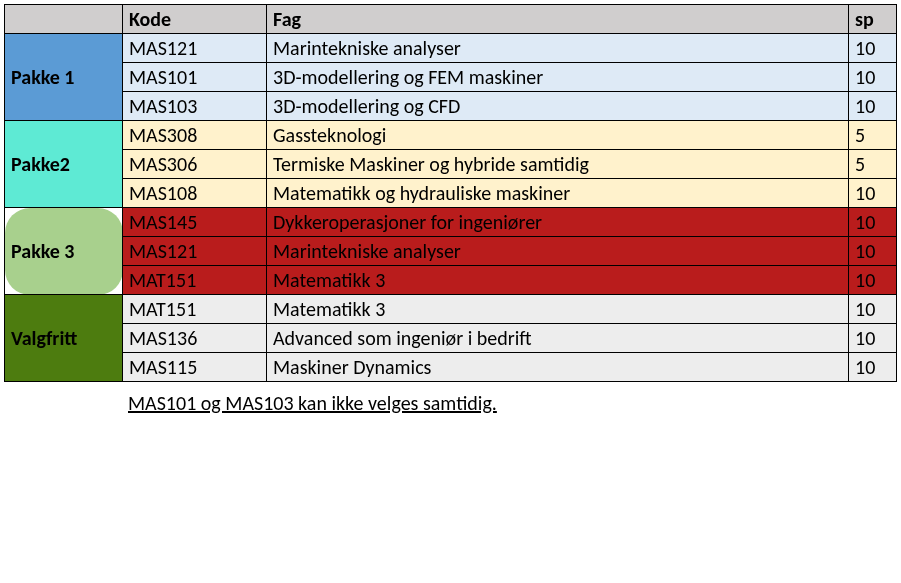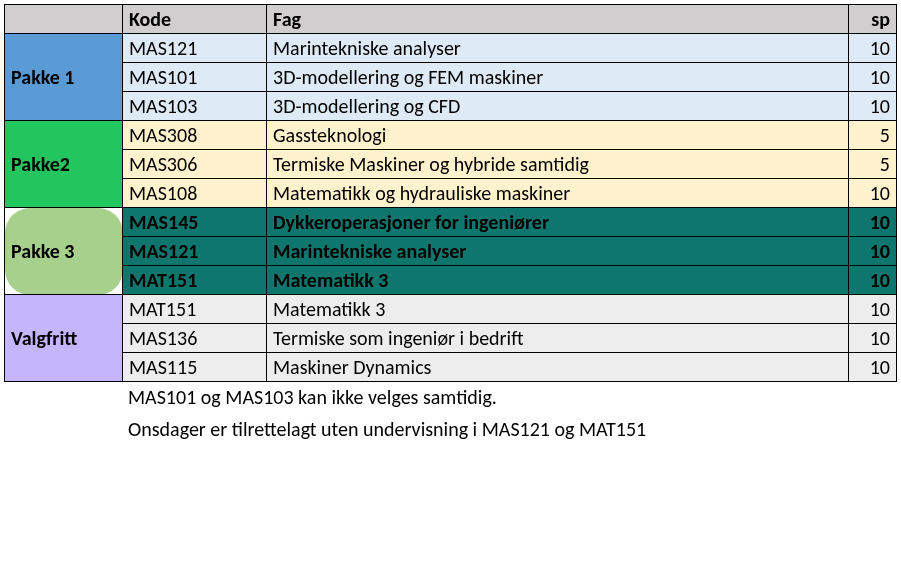--- a/index.html
+++ b/index.html
@@ -19,46 +19,48 @@
       padding: 2px 6px;
       text-align: left;
       vertical-align: middle;
       height: 20px;
     }
     th {
       background: #d0cece;
       font-weight: bold;
     }
     th.sp, td.sp {
-      text-align: right;
+      text-align: left;
       width: 48px;
     }
     th.corner {
       width: 118px;
     }
     th.kode {
       width: 144px;
     }
     td.pakke-label {
       font-weight: bold;
       vertical-align: middle;
       width: 118px;
     }
     
     .bg-blue-label   { background: #5b9bd5; }
     .bg-blue-row     { background: #deeaf6; }
-    .bg-yellow-label { background: #22c55e; }
+    .bg-yellow-label { background: #5eead4; }
     .bg-yellow-row   { background: #fff2cc; }
     .bg-green-label  { background: #a8d08d; border-radius: 25px; }
-    .bg-green-row    { background: #0f766e; font-weight: bold; }
-    .bg-grey-label   { background: #c4b5fd; }
+    .bg-green-row    { background: #b91c1c; }
+    .bg-grey-label   { background: #4d7c0f; }
     .bg-grey-row     { background: #ededed; }
     .notes {
       margin-left: 124px;
+      margin-top: 6px;
       line-height: 1.5;
+      text-decoration: underline;
     }
     .notes div { margin-bottom: 2px; }
   </style>
 </head>
 <body>
 
 <table>
   <thead>
     <tr>
       <th class="corner"></th>
@@ -117,27 +119,26 @@
         <td class="sp bg-green-row">10</td>
       </tr>
       <tr>
         <td rowspan="3" class="pakke-label bg-grey-label">Valgfritt</td>
         <td class="bg-grey-row">MAT151</td>
         <td class="bg-grey-row">Matematikk 3</td>
         <td class="sp bg-grey-row">10</td>
       </tr>
       <tr>
         <td class="bg-grey-row">MAS136</td>
-        <td class="bg-grey-row">Termiske som ingeniør i bedrift</td>
+        <td class="bg-grey-row">Advanced som ingeniør i bedrift</td>
         <td class="sp bg-grey-row">10</td>
       </tr>
       <tr>
         <td class="bg-grey-row">MAS115</td>
         <td class="bg-grey-row">Maskiner Dynamics</td>
         <td class="sp bg-grey-row">10</td>
       </tr>
     </tbody>
 </table>
 
 <div class="notes" id="notes">
     <div>MAS101 og MAS103 kan ikke velges samtidig.</div>
-    <div>Onsdager er tilrettelagt uten undervisning i MAS121 og MAT151</div>
   </div>
 
 </body></html>

